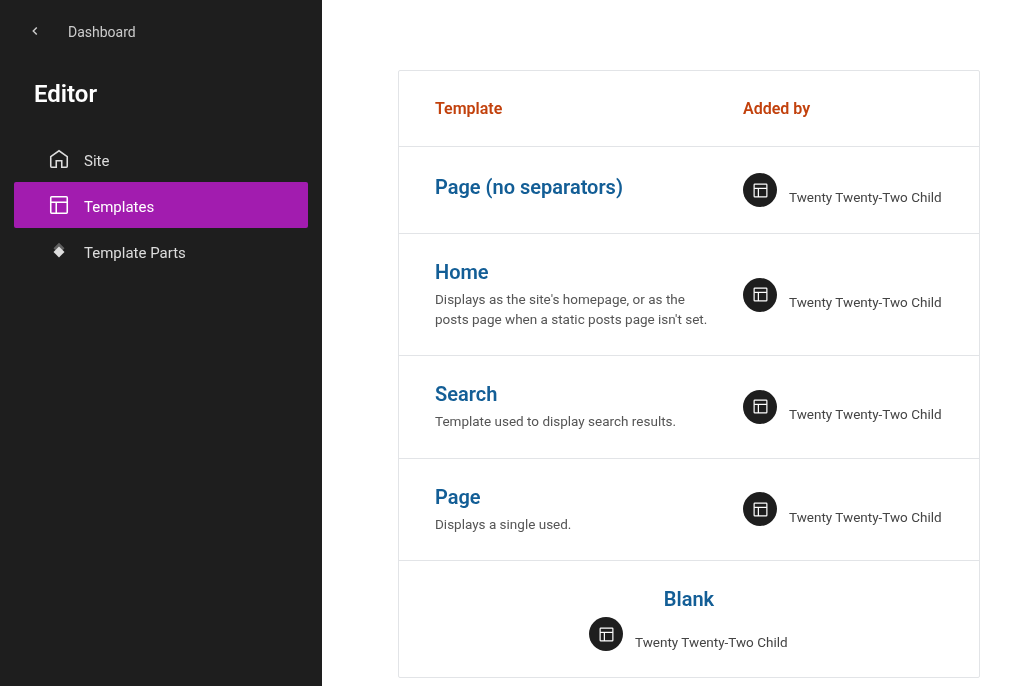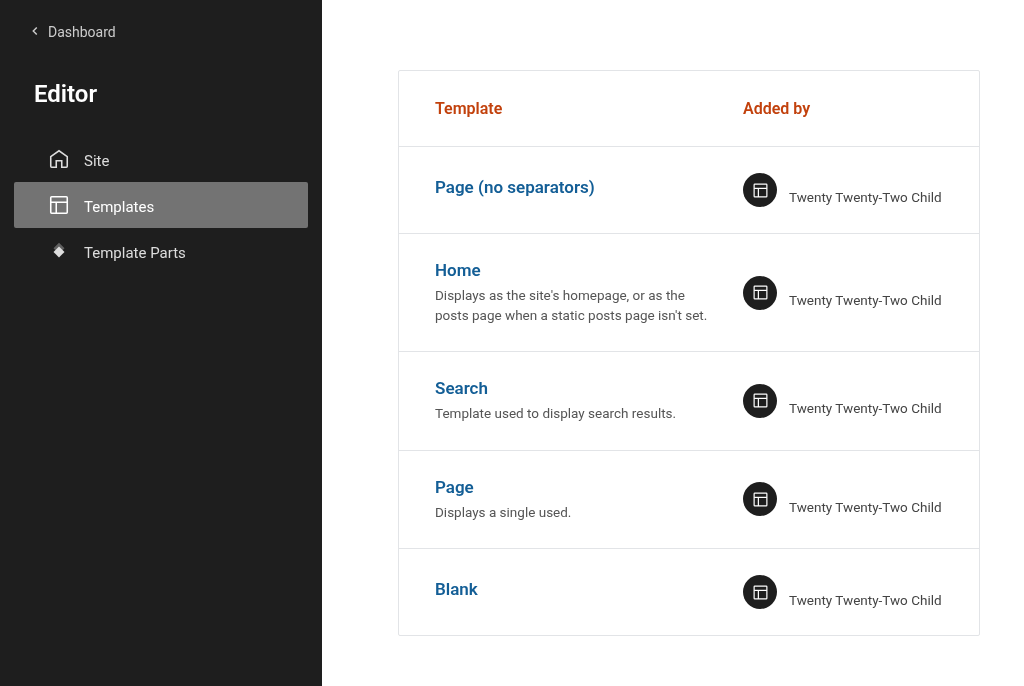--- a/index.html
+++ b/index.html
@@ -19,41 +19,42 @@
       flex-shrink: 0;
     }
     .back-link {
       display: flex;
       align-items: flex-start;
       font-size: 14px;
       color: #ccc;
       cursor: pointer;
       padding: 0 24px 0 28px;
       margin-bottom: 40px;
+      gap: 20px;
     }
     .back-link svg { margin-right: 6px; }
     .editor-title {
       font-size: 24px;
       font-weight: 600;
       color: #fff;
       padding: 0 34px;
       margin-bottom: 28px;
     }
     .nav-item {
       display: flex;
       align-items: flex-end;
       padding: 12px 34px;
       font-size: 15px;
       color: #ddd;
       cursor: pointer;
       margin: 0 14px;
       border-radius: 2px;
     }
     .nav-item.active {
-      background: #737373;
+      background: #a21caf;
       color: #fff;
     }
     .nav-item svg { margin-right: 14px; flex-shrink: 0; }
     .main {
       flex: 1;
       padding: 70px 44px 0 76px;
       overflow-y: auto;
     }
     .table {
       border: 1px solid #e2e4e7;
@@ -66,24 +67,24 @@
     }
     .col-template { flex: 1; }
     .col-added { width: 200px; }
     .th { font-size: 16px; font-weight: 600; color: #c2410c; }
     .row {
       display: flex;
       align-items: center;
       padding: 26px 36px;
       border-bottom: 1px solid #e2e4e7;
     }
-    .row:last-child { border-bottom: none; }
+    .row:last-child { border-bottom: none; flex-direction: column; }
     .tmpl-title {
       color: #135e96;
-      font-size: 17px;
+      font-size: 20px;
       font-weight: 600;
       cursor: pointer;
       margin-bottom: 6px;
       display: inline-block;
     }
     .tmpl-desc {
       font-size: 13.5px;
       color: #555;
       line-height: 1.45;
       max-width: 280px;

